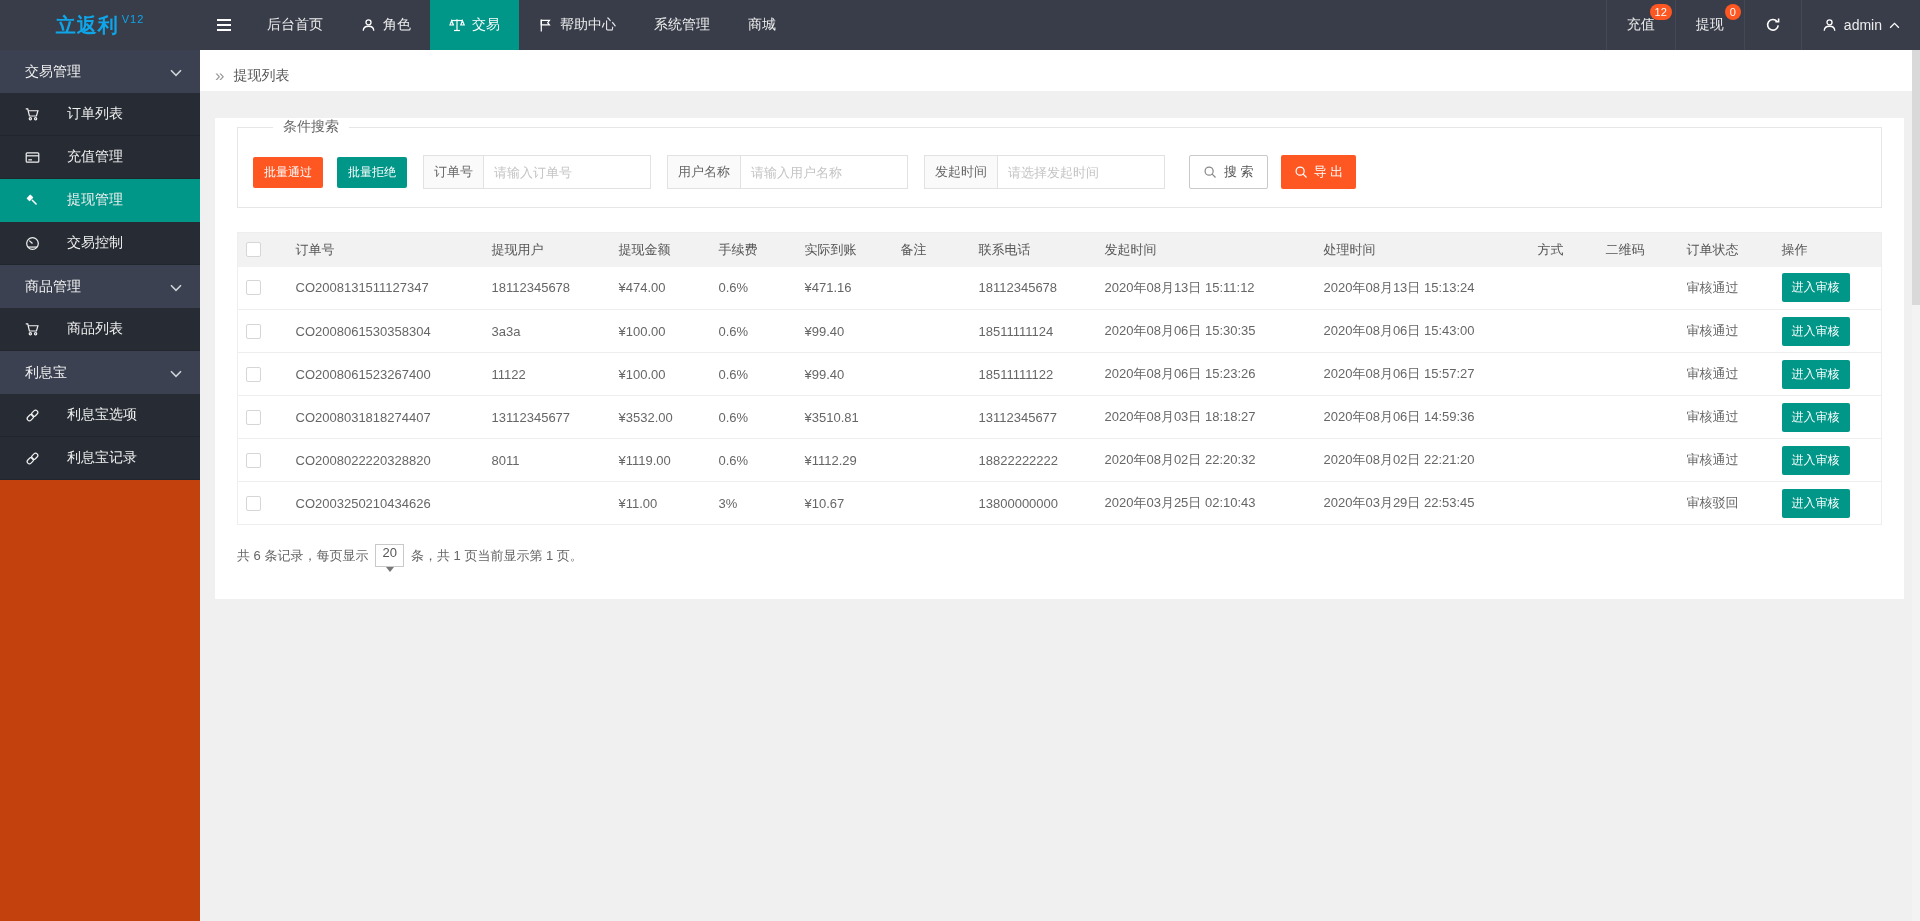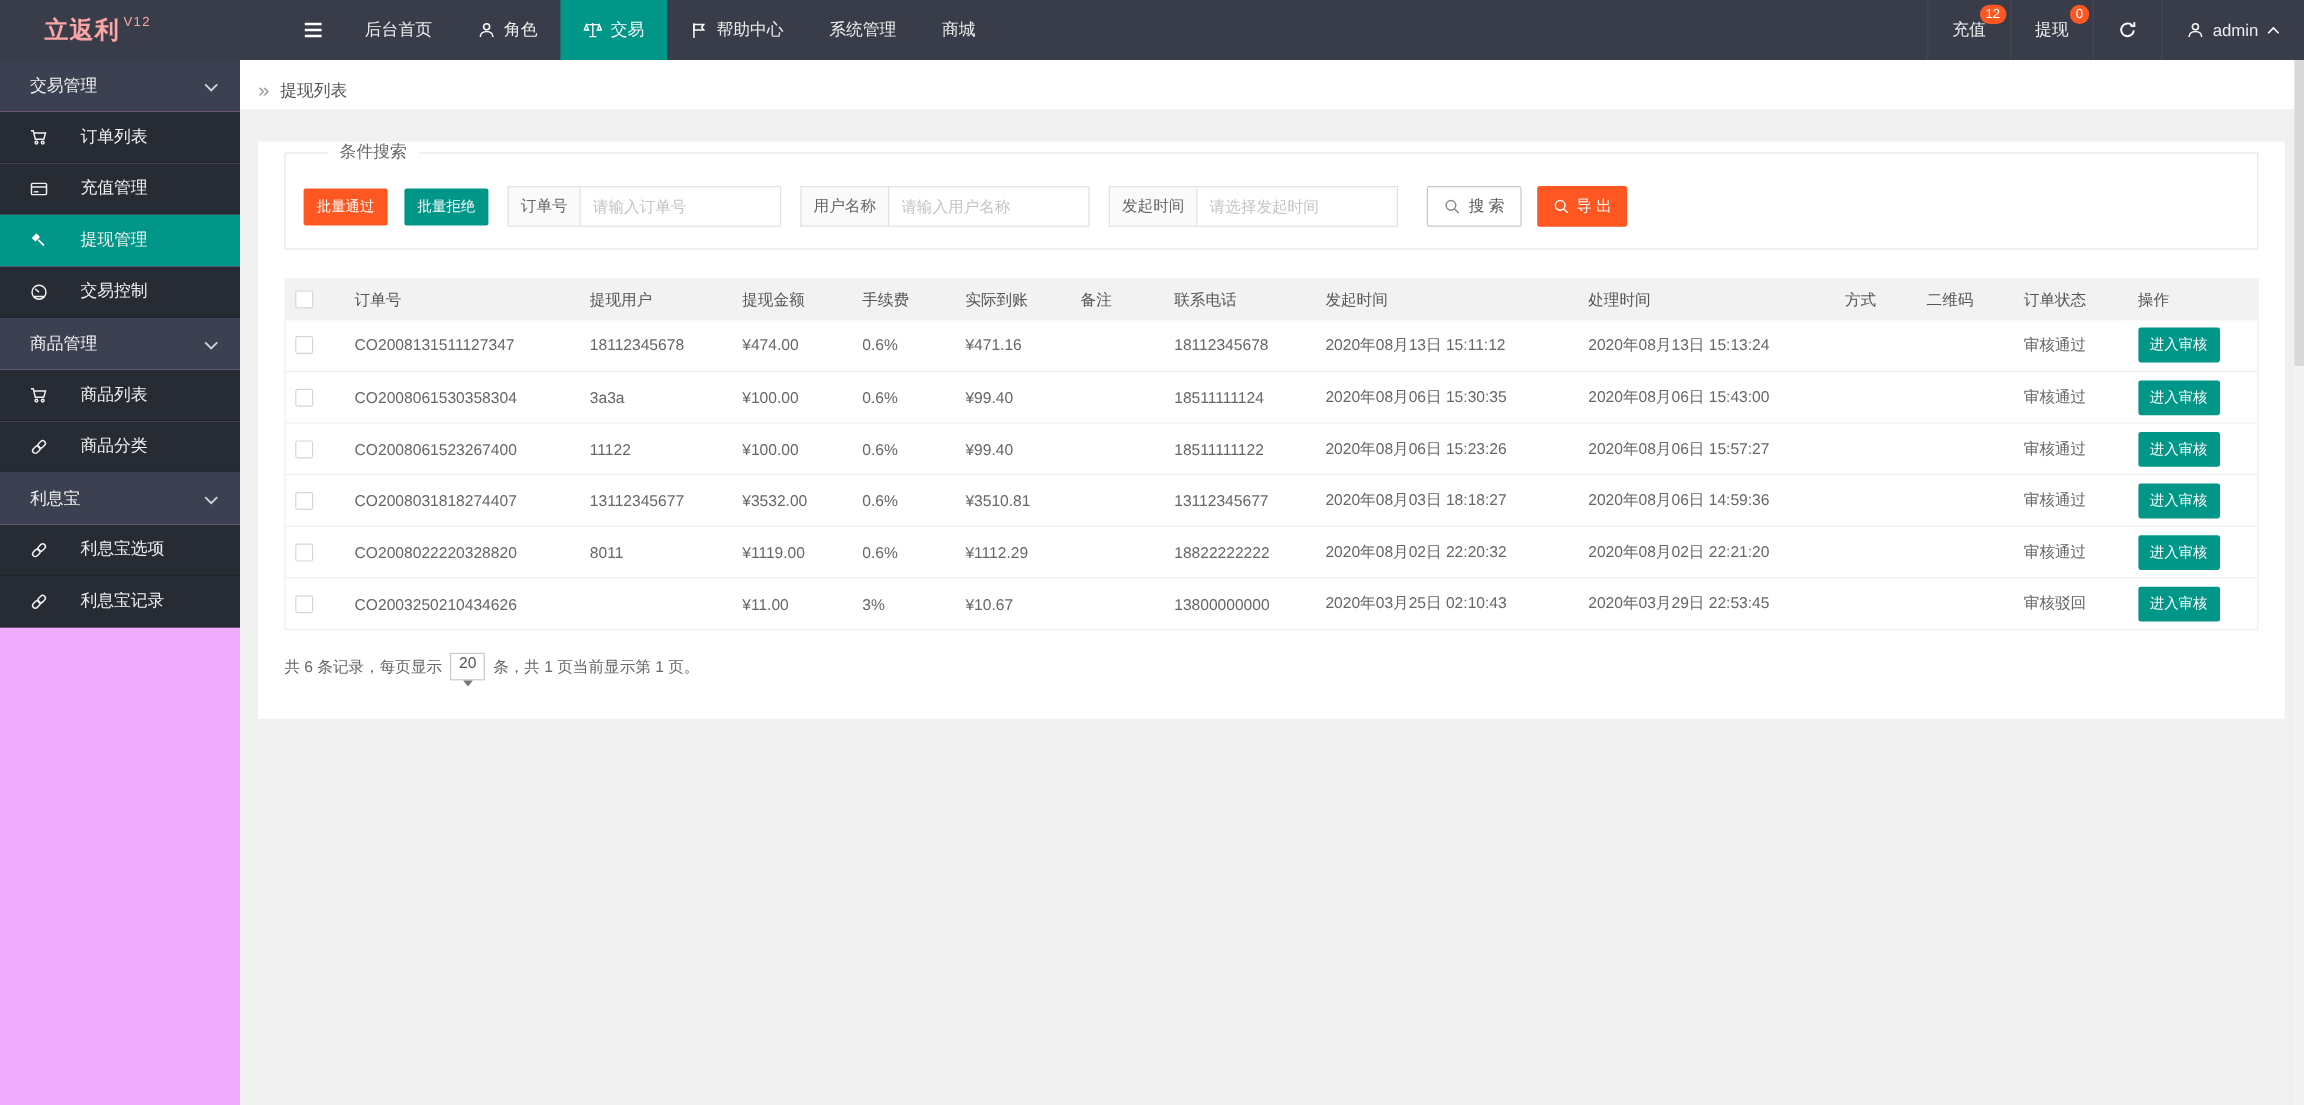--- a/index.html
+++ b/index.html
@@ -5,31 +5,31 @@
   * { box-sizing: border-box; margin: 0; padding: 0; }
   html,body { width:1920px; height:921px; }
   body {
     font-family: "Liberation Sans", "DejaVu Sans", sans-serif;
     background:#f0f0f0; position:relative; overflow:hidden; color:#666;
   }
   svg { display:block; }
 
   
   .navbar { position:absolute; top:0; left:0; right:0; height:50px; background:#393d49; display:flex; align-items:stretch; z-index:20; }
-  .logo { width:200px; display:flex; align-items:center; color:#fca5a5; font-size:20px; font-weight:bold; letter-spacing:1px; cursor:pointer;margin-left:37px; }
+  .logo { width:200px; display:flex; align-items:center; justify-content:center; color:#0ea5e9; font-size:20px; font-weight:bold; letter-spacing:1px; cursor:pointer; }
   .logo sup { font-size:11px; font-weight:normal; margin-left:3px; transform:translateY(-6px); }
   .nav-item { display:flex; align-items:center; gap:7px; padding:0 19px; color:#ededed; font-size:14px; cursor:pointer; position:relative; white-space:nowrap; }
   .nav-item.burger { padding:0 16px; }
   .nav-item.active { background:#009688; color:#fff; }
   .nav-right { margin-left:auto; display:flex; align-items:stretch; }
   .nav-right .nav-item { border-left:1px solid rgba(255,255,255,.06); padding:0 20px; }
   .badge { position:absolute; top:4px; right:3px; background:#FF5722; color:#fff; font-size:11px; line-height:16px; padding:0 5px; min-width:16px; text-align:center; border-radius:8px; }
 
   
-  .sidebar { position:absolute; top:50px; left:0; bottom:0; width:200px; background:#f0abfc; z-index:10; }
+  .sidebar { position:absolute; top:50px; left:0; bottom:0; width:200px; background:#c2410c; z-index:10; }
   .side-group { height:43px; line-height:43px; padding:0 18px 0 25px; background:#3b4150; color:#f2f2f2; font-size:14px; position:relative; cursor:pointer; }
   .side-group .chev { position:absolute; right:18px; top:19px; }
   .side-item { height:43px; display:flex; align-items:center; gap:27px; padding-left:25px; background:#272c34; color:#f0f0f0; font-size:14px; border-bottom:1px solid rgba(0,0,0,.15); cursor:pointer; }
   .side-item.active { background:#009688; border-bottom-color:transparent; }
   .side-item svg { flex:0 0 auto; }
 
   
   .breadcrumb-bar { position:absolute; top:50px; left:200px; right:0; height:51px; background:#fff; display:flex; align-items:center; padding-left:15px; }
   .crumb-arrows { color:#999; font-size:17px; margin-right:9px; }
   .crumb-arrows::before { content:"\00BB"; }
@@ -191,29 +191,20 @@
       </svg>
   </div>
   <div class="side-item">
     <svg width="15" height="15" viewBox="0 0 16 16" fill="none" stroke="#f0f0f0" stroke-width="1.3">
         <path d="M.8 2h2.1l1.8 7.6h7.5l1.6-5.6H3.6"></path>
         <circle cx="5.7" cy="12.6" r="1.2"></circle>
         <circle cx="11.3" cy="12.6" r="1.2"></circle>
       </svg>
     <span>商品列表</span>
   </div>
-  <div class="side-item">
-    <svg width="15" height="15" viewBox="0 0 16 16" fill="none" stroke="#f0f0f0" stroke-width="1.3">
-        <g transform="rotate(-45 8 8)">
-          <rect x="1" y="5.6" width="7.4" height="4.8" rx="2.4"></rect>
-          <rect x="7.6" y="5.6" width="7.4" height="4.8" rx="2.4"></rect>
-        </g>
-      </svg>
-    <span>商品分类</span>
-  </div>
 
   <div class="side-group">
     <span>利息宝</span>
     <svg class="chev" width="12" height="8" viewBox="0 0 12 8" fill="none" stroke="#cfd3da" stroke-width="1.6">
         <path d="M1 1.3 6 6.3l5-5"></path>
       </svg>
   </div>
   <div class="side-item">
     <svg width="15" height="15" viewBox="0 0 16 16" fill="none" stroke="#f0f0f0" stroke-width="1.3">
         <g transform="rotate(-45 8 8)">

